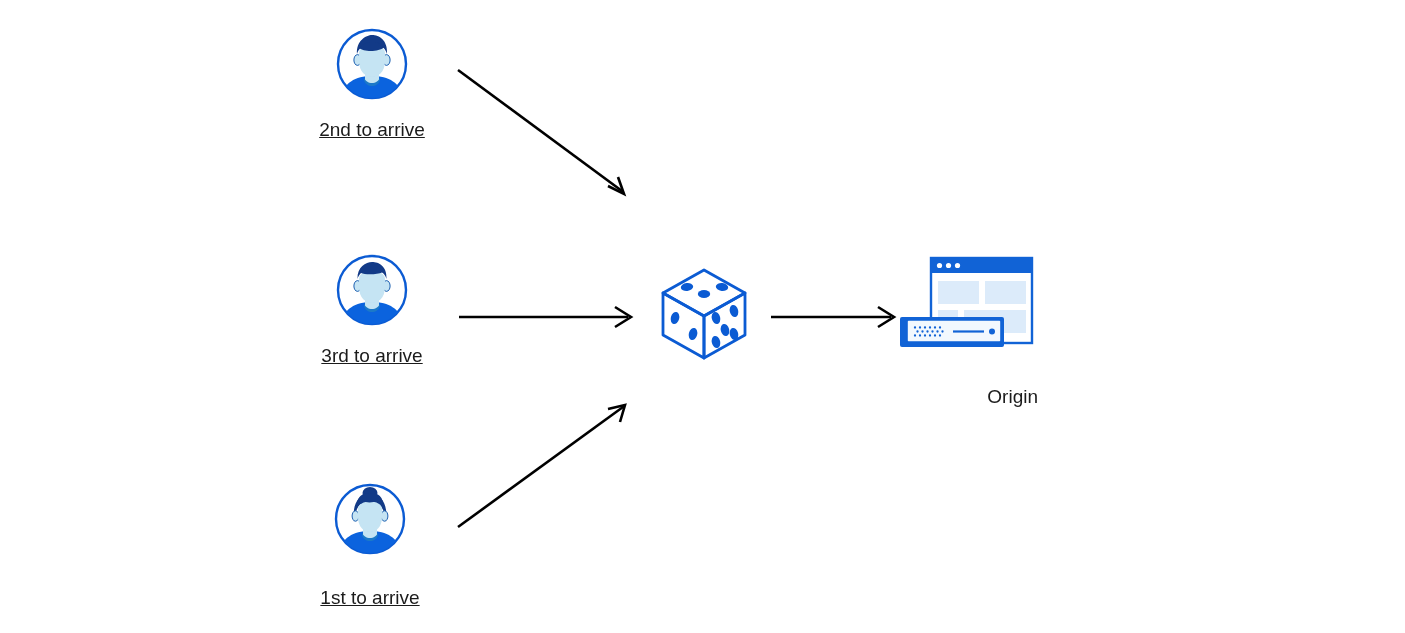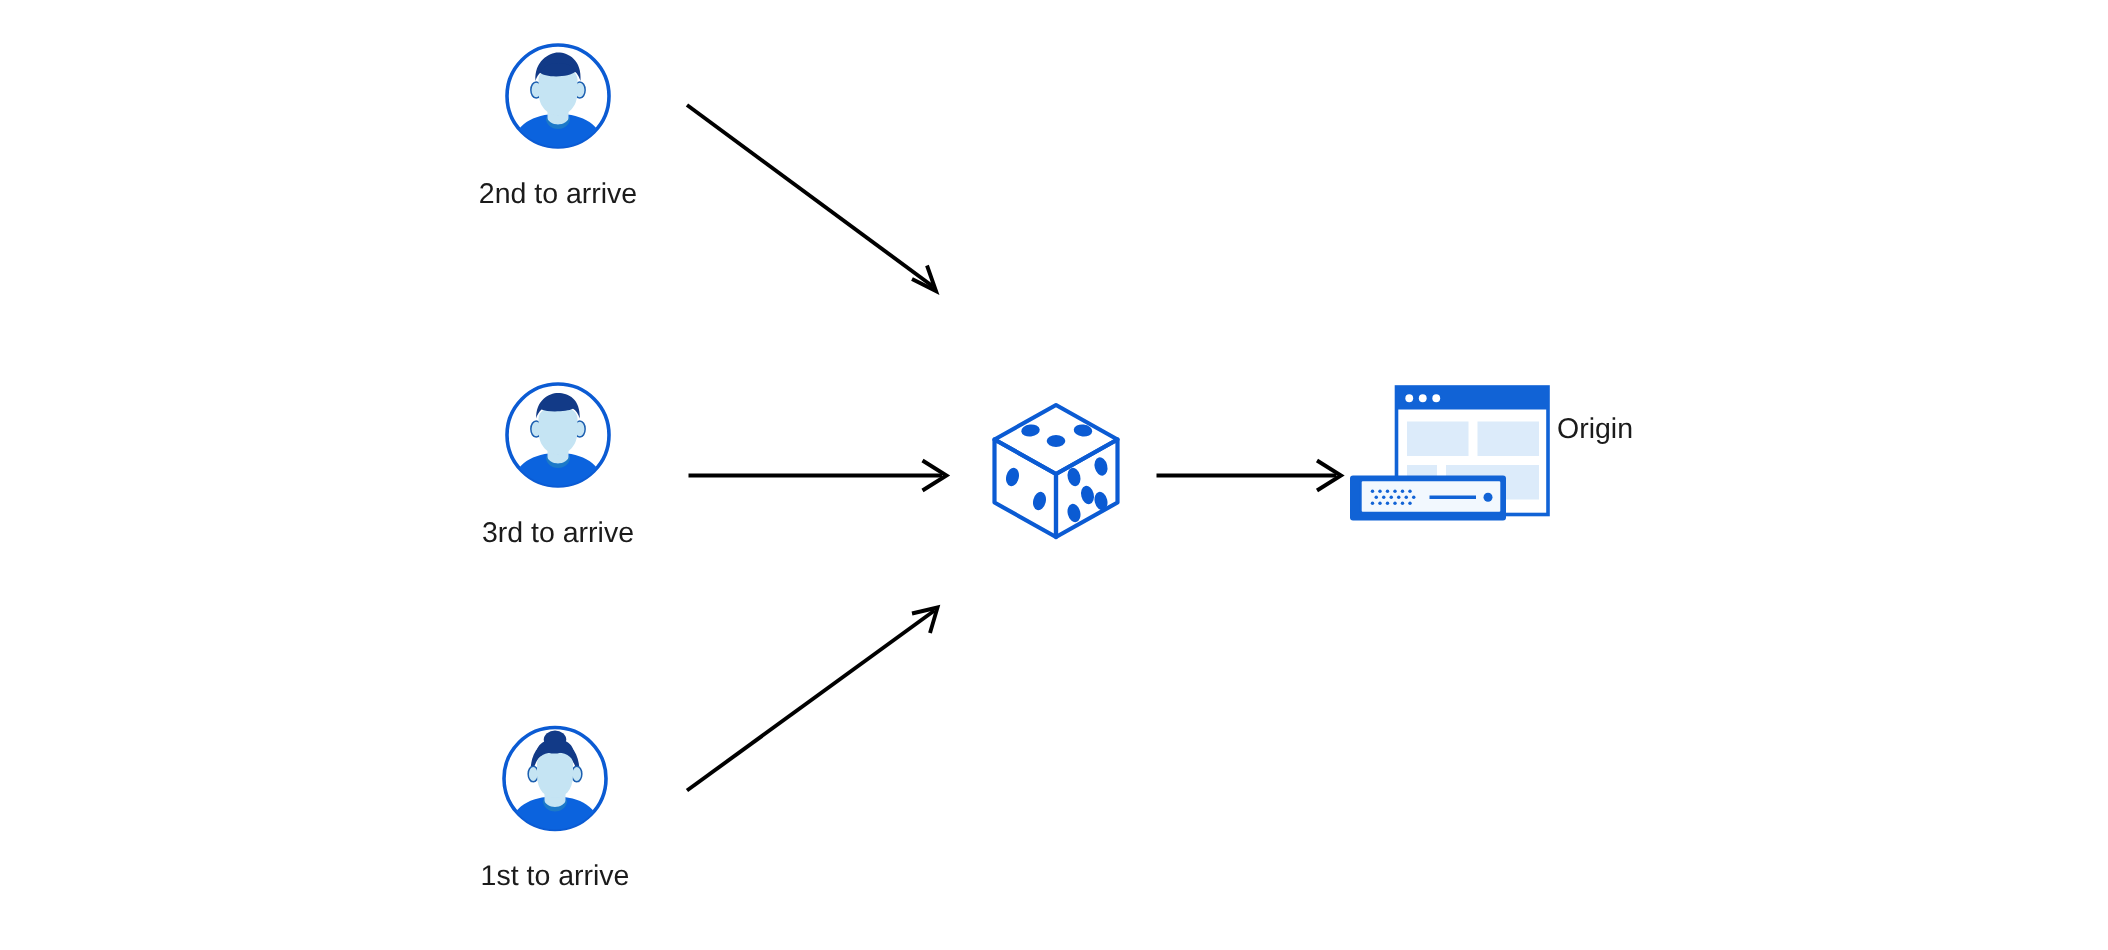--- a/index.html
+++ b/index.html
@@ -31,37 +31,38 @@
     white-space: nowrap;
     line-height: 1.2;
   }
   .avatar-wrap {
     width: 74px;
     height: 74px;
     position: relative;
   }
   .avatar-label {
     margin-top: 18px;
+    text-decoration: underline;
   }
   .dice-wrap {
     position: absolute;
     left: 657px;
     top: 264px;
     width: 94px;
     height: 100px;
   }
   .origin-wrap {
     position: absolute;
     left: 893px;
     top: 254px;
     width: 145px;
     height: 160px;
     display: flex;
-    flex-direction: row;
-    align-items: flex-start;
+    flex-direction: column;
+    align-items: flex-end;
   }
   .origin-icon {
     width: 145px;
     height: 110px;
     position: relative;
   }
   .origin-label {
     margin-top: 22px;
     font-family: "Liberation Sans", sans-serif;
     font-size: 19px;
@@ -154,21 +155,21 @@
           <ellipse cx="22.5" cy="33" rx="3.6" ry="5.4" fill="#C5E4F3" stroke="#1C5FB0" stroke-width="1"></ellipse>
           <ellipse cx="51.5" cy="33" rx="3.6" ry="5.4" fill="#C5E4F3" stroke="#1C5FB0" stroke-width="1"></ellipse>
           <path d="M24 26 C24 15 50 15 50 26 L50 34 C50 45 43 50 37 50 C31 50 24 45 24 34 Z" fill="#C5E4F3"></path>
           <path d="M22.5 26 C22 14 31 9 37 9 C44 9 52 13 51.5 26 C50.5 23 49 20.5 47 19.5 C43 21.5 30 22 26 20 C24.5 21.5 23 23.5 22.5 26 Z" fill="#123A87"></path>
         </g>
       </svg>
     </div>
     <div class="node-label avatar-label">3rd to arrive</div>
   </div>
 
-  <div class="node" style="left:297px; top:482px; width:146px;">
+  <div class="node" style="left:297px; top:482px; width:146px;gap:13px;">
     <div class="avatar-wrap">
       <svg viewBox="0 0 74 74" width="74" height="74">
         <defs>
           <clipPath id="clipC">
               <circle cx="37" cy="37" r="34"></circle>
             </clipPath>
         </defs>
         <circle cx="37" cy="37" r="34" fill="#ffffff" stroke="#0B5BD3" stroke-width="2.4"></circle>
         <g clip-path="url(#clipC)">
           <path d="M5 74 C7 57 19 49 37 49 C55 49 67 57 69 74 Z" fill="#0B63DE"></path>

